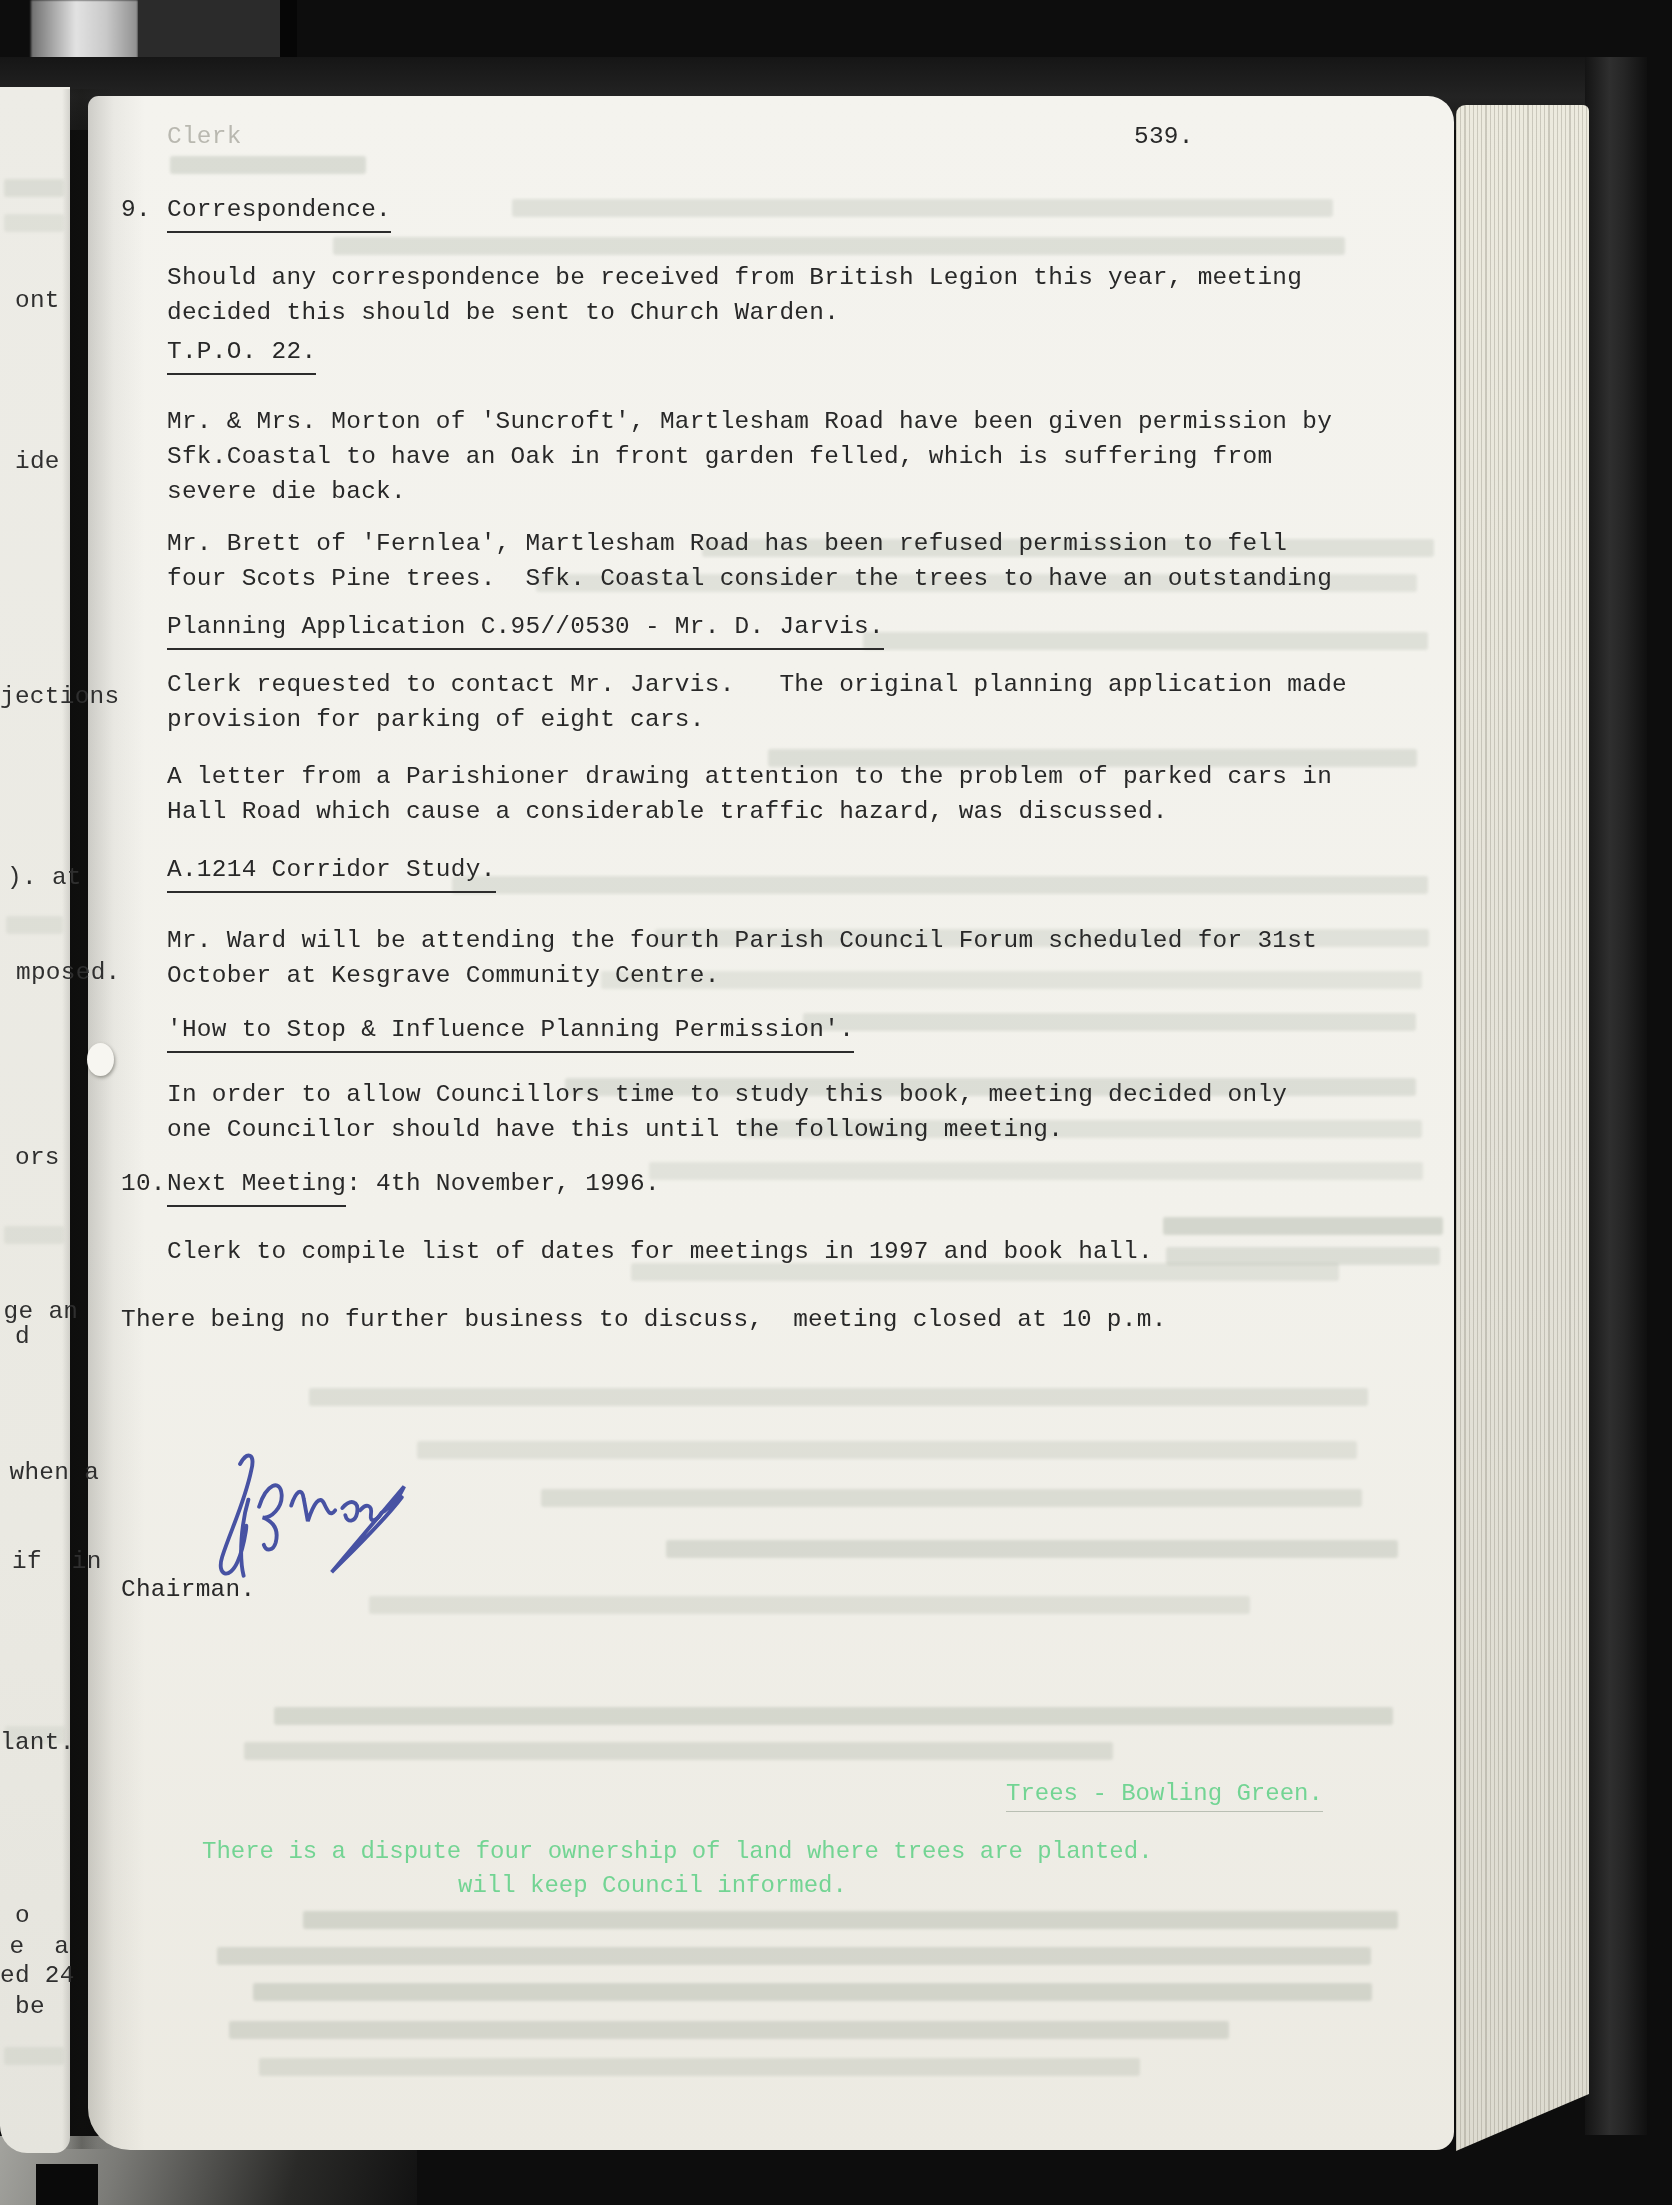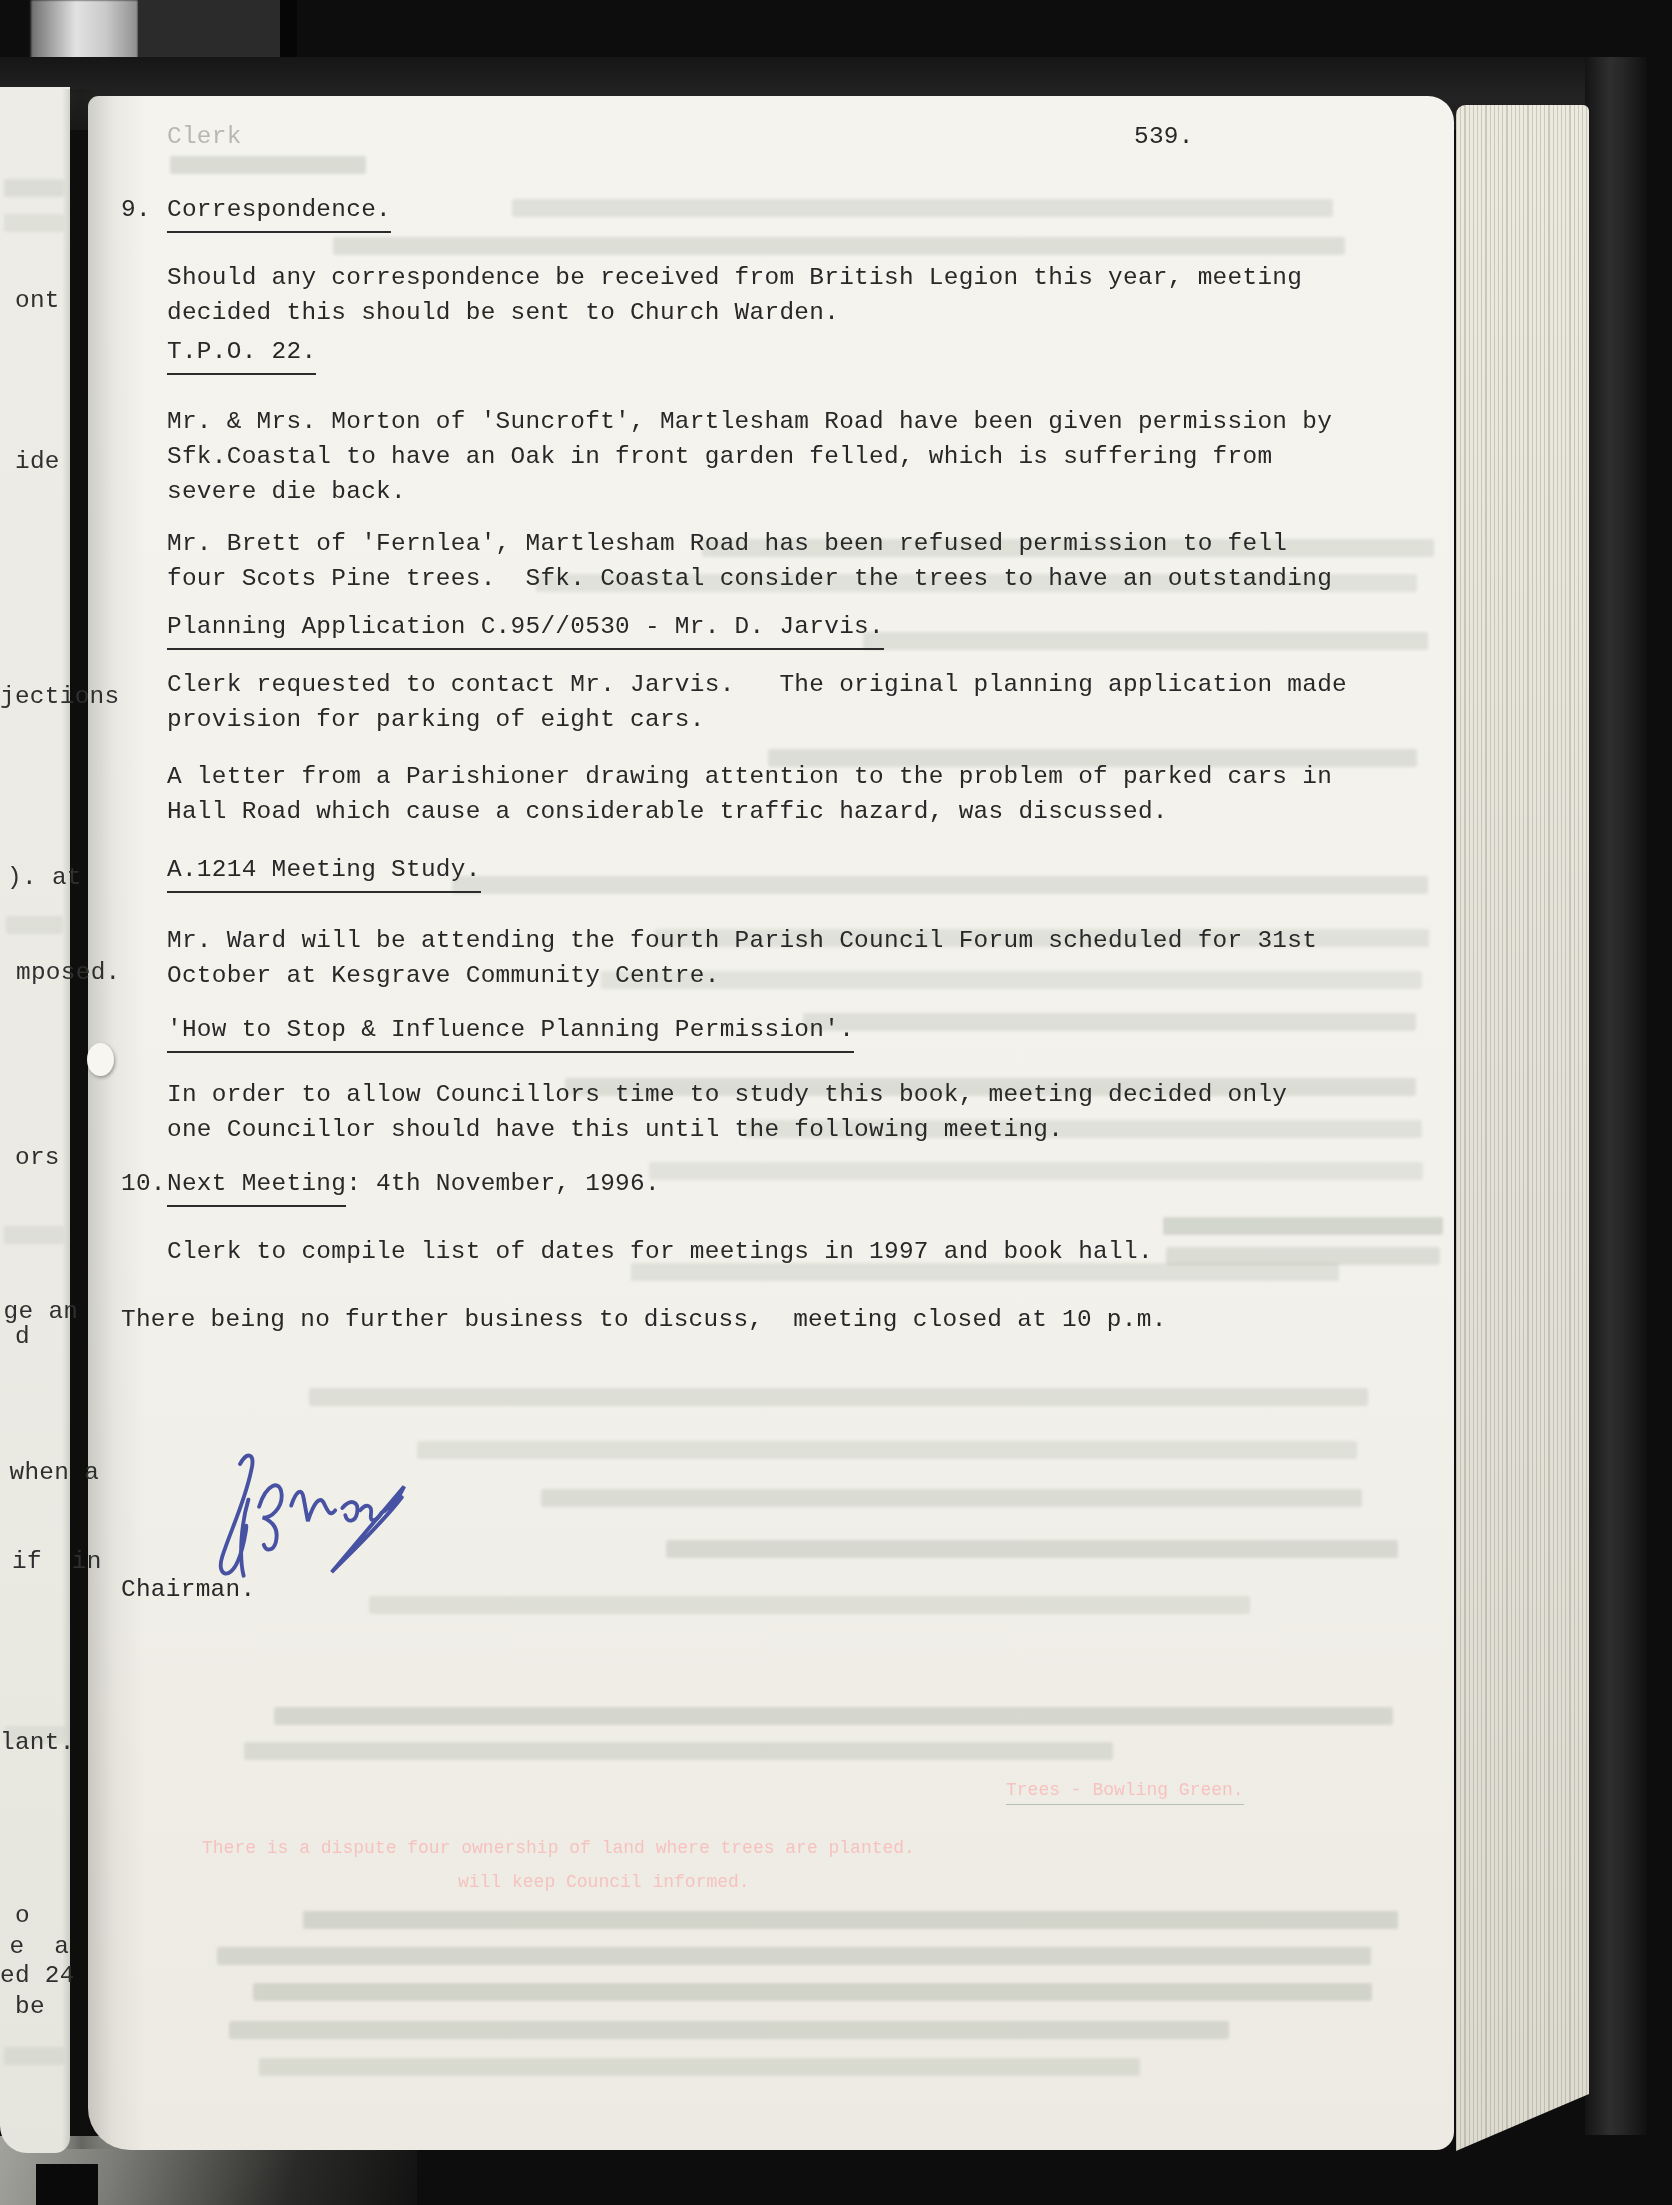--- a/index.html
+++ b/index.html
@@ -39,22 +39,22 @@
     border-radius:10.7px 26px 18px 42px;}
   .main-page::before{content:"";position:absolute;left:0;top:0;bottom:0;width:57px;
     background:linear-gradient(90deg,rgba(30,30,24,.18),rgba(30,30,24,.05) 45%,rgba(30,30,24,0));
     border-radius:10.7px 0 0 42px;}
   .page-curl{position:absolute;left:87px;top:1043px;width:27px;height:33px;background:#f7f6f1;
     border-radius:50%;box-shadow:1.2px 1.8px 3.6px rgba(60,60,50,.45);}
 
   
   #ghost-layer{position:absolute;left:0;top:0;width:1673px;height:2205px;pointer-events:none;}
   .ghost-bar{position:absolute;height:18px;background:#8f9a8a;border-radius:2.4px;filter:blur(1.8px);}
-  .ghost-text{position:absolute;color:#fca5a5;opacity:.60;filter:blur(0.4px);
-    font-size:18px;white-space:pre;}
+  .ghost-text{position:absolute;color:#22c55e;opacity:.60;filter:blur(0.4px);
+    font-size:24px;white-space:pre;}
   .ghost-text .gu{border-bottom:1.8px solid #96a292;padding-bottom:3.6px;display:inline-block;}
 
   
   #content{position:absolute;left:121px;top:98px;width:1256px;color:#282828;
     font-size:24.4px;line-height:35px;letter-spacing:0.3px;}
   .line{white-space:pre;height:35px;}
   .para{margin-left:46px;}
   .row-header{position:relative;height:36px;margin-top:21px;}
   .clerk{margin-left:46px;color:#b9b8b0;}
   .pagenum{position:absolute;left:1013px;top:0;}
@@ -187,21 +187,21 @@
       <div class="line">Clerk requested to contact Mr. Jarvis.   The original planning application made</div>
       <div class="line">provision for parking of eight cars.</div>
     </div>
 
     <div class="para para-letter">
       <div class="line">A letter from a Parishioner drawing attention to the problem of parked cars in</div>
       <div class="line">Hall Road which cause a considerable traffic hazard, was discussed.</div>
     </div>
 
     <div class="h-block h-corridor">
-      <span class="u">A.1214 Meeting Study.</span>
+      <span class="u">A.1214 Corridor Study.</span>
     </div>
 
     <div class="para para-ward">
       <div class="line">Mr. Ward will be attending the fourth Parish Council Forum scheduled for 31st</div>
       <div class="line">October at Kesgrave Community Centre.</div>
     </div>
 
     <div class="h-block h-howto">
       <span class="u">'How to Stop &amp; Influence Planning Permission'.</span>
     </div>

